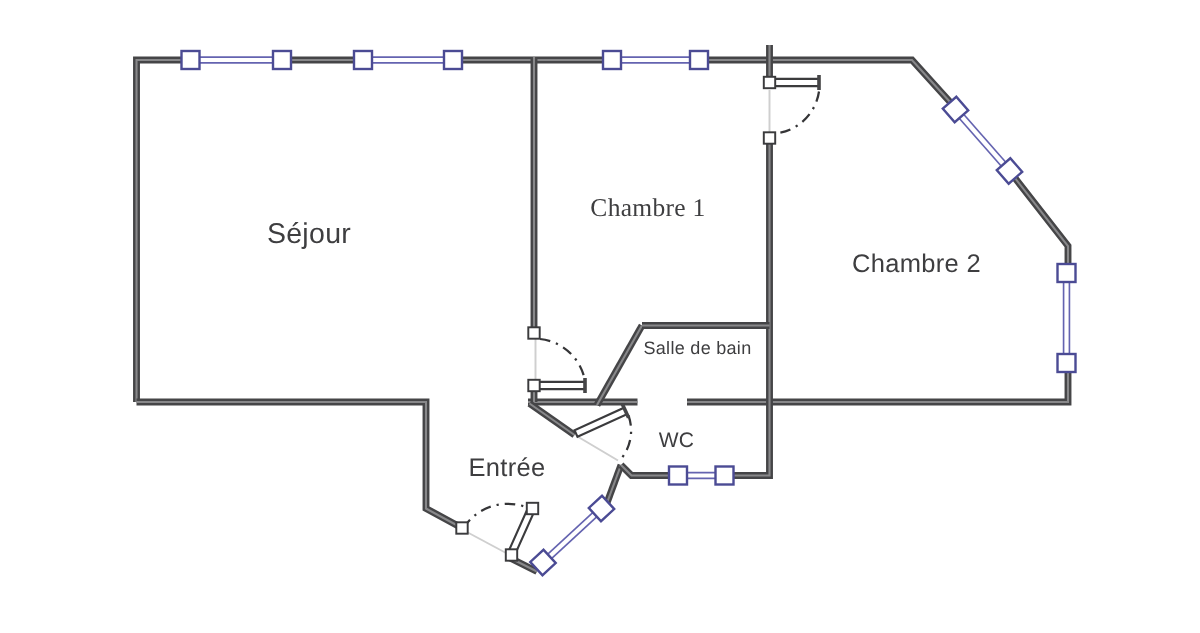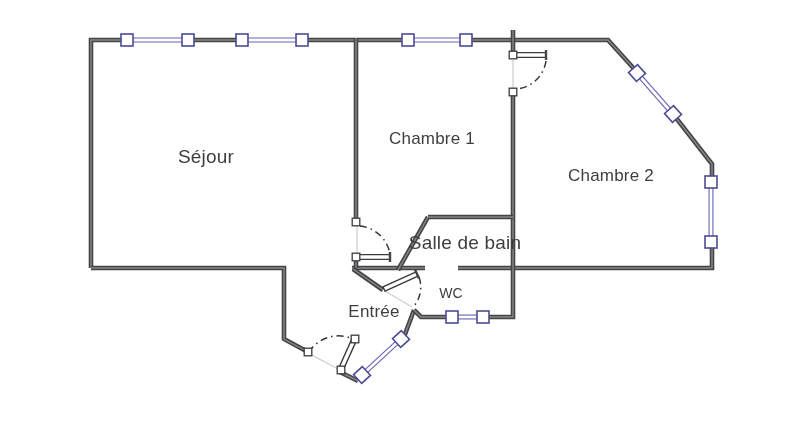--- a/index.html
+++ b/index.html
@@ -106,19 +106,19 @@
       <rect x="352.2" y="218.2" width="7.6" height="7.6" fill="#ffffff" stroke="#3b3b3d" stroke-width="1.3"></rect>
       <rect x="352.2" y="253.2" width="7.6" height="7.6" fill="#ffffff" stroke="#3b3b3d" stroke-width="1.3"></rect>
       <rect x="509.2" y="51.2" width="7.6" height="7.6" fill="#ffffff" stroke="#3b3b3d" stroke-width="1.3"></rect>
       <rect x="509.2" y="88.2" width="7.6" height="7.6" fill="#ffffff" stroke="#3b3b3d" stroke-width="1.3"></rect>
       <rect x="304.2" y="348.2" width="7.6" height="7.6" fill="#ffffff" stroke="#3b3b3d" stroke-width="1.3"></rect>
       <rect x="351.2" y="335.2" width="7.6" height="7.6" fill="#ffffff" stroke="#3b3b3d" stroke-width="1.3"></rect>
       <rect x="337.2" y="366.2" width="7.6" height="7.6" fill="#ffffff" stroke="#3b3b3d" stroke-width="1.3"></rect>
     </svg>
   <div>
     <span class="room-label" style="left: 206px; top: 157px; font-size: 19px;">Séjour</span>
-    <span class="room-label" style="left: 432px; top: 139px; font-size: 17px;">Chambre 1</span>
+    <span class="room-label" style="left: 432px; top: 139px; font-size: 17px; font-family: Liberation Serif, serif;">Chambre 1</span>
     <span class="room-label" style="left: 611px; top: 176px; font-size: 17px; text-align: right;">Chambre 2</span>
-    <span class="room-label" style="left: 465px; top: 243px; font-size: 19px;">Salle de bain</span>
+    <span class="room-label" style="left: 465px; top: 232px; font-size: 12px;">Salle de bain</span>
     <span class="room-label" style="left: 451px; top: 293px; font-size: 14px;">WC</span>
-    <span class="room-label" style="left: 338px; top: 312px; font-size: 17px; margin-left: 36px;">Entrée</span>
+    <span class="room-label" style="left: 338px; top: 312px; font-size: 17px;">Entrée</span>
   </div>
 </div>
 
 </body></html>

